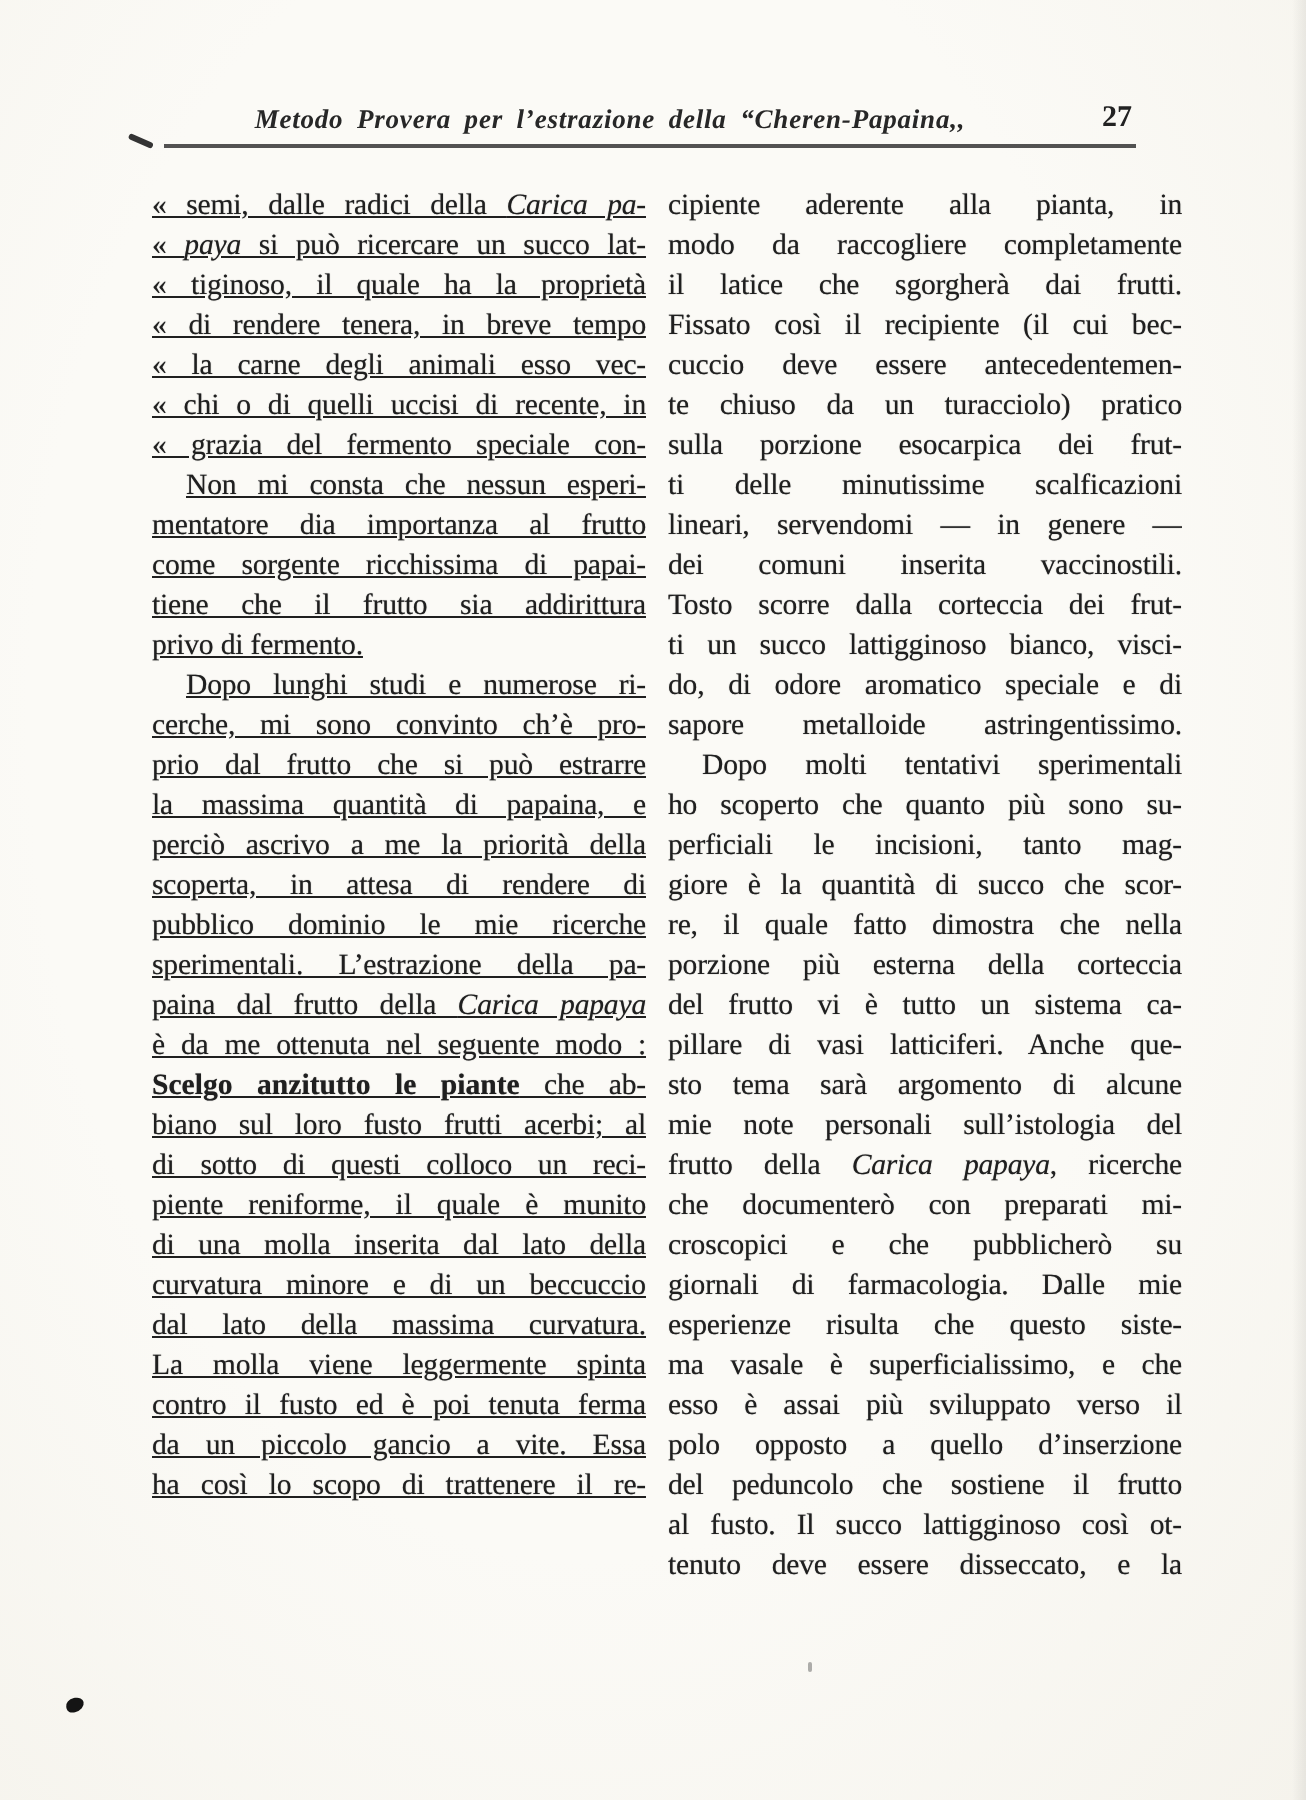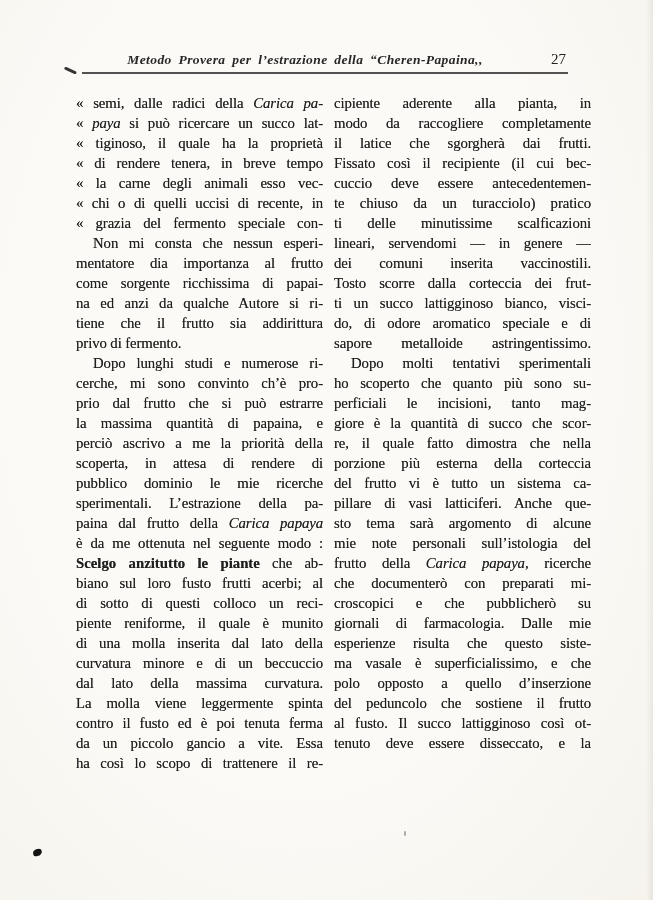--- a/index.html
+++ b/index.html
@@ -41,35 +41,35 @@
     font-weight: bold;
     font-size: 13.5px;
     letter-spacing: 0.4px;
     word-spacing: 3px;
     color: #272727;
     white-space: nowrap;
   }
   .page-number {
     position: absolute;
     right: 2px; bottom: 4px;
-    font-weight: normal;
+    font-weight: bold;
     font-size: 15px;
     color: #222;
   }
 
   
   .col {
     position: absolute;
     top: 93px;
     font-size: 14.8px;
     line-height: 20px;
     letter-spacing: -0.1px;
     text-shadow: 0 0 0.45px rgba(25,25,25,0.65);
   }
-  .col-left  { left: 76px;  width: 247px; }
+  .col-left  { left: 76px;  width: 247px; text-decoration: underline; }
   .col-right { left: 334px; width: 257px; }
 
   .paragraph { margin: 0; }
   .line {
     height: 20px;
     overflow: hidden;
     text-align: justify;
     text-align-last: justify;
     white-space: normal;
   }
@@ -122,21 +122,20 @@
         <div class="line">« tiginoso, il quale ha la proprietà</div>
         <div class="line">« di rendere tenera, in breve tempo</div>
         <div class="line">« la carne degli animali esso vec-</div>
         <div class="line">« chi o di quelli uccisi di recente, in</div>
         <div class="line">« grazia del fermento speciale con-</div>
       </div>
       <div class="paragraph">
         <div class="line indent">Non mi consta che nessun esperi-</div>
         <div class="line">mentatore dia importanza al frutto</div>
         <div class="line">come sorgente ricchissima di papai-</div>
-        <div class="line">na ed anzi da qualche Autore si ri-</div>
         <div class="line">tiene che il frutto sia addirittura</div>
         <div class="line natural">privo di fermento.</div>
       </div>
       <div class="paragraph">
         <div class="line indent">Dopo lunghi studi e numerose ri-</div>
         <div class="line">cerche, mi sono convinto ch’è pro-</div>
         <div class="line">prio dal frutto che si può estrarre</div>
         <div class="line">la massima quantità di papaina, e</div>
         <div class="line">perciò ascrivo a me la priorità della</div>
         <div class="line">scoperta, in attesa di rendere di</div>
@@ -161,20 +160,21 @@
     </div>
 
   <div class="col col-right">
       <div class="paragraph">
         <div class="line">cipiente aderente alla pianta, in</div>
         <div class="line">modo da raccogliere completamente</div>
         <div class="line">il latice che sgorgherà dai frutti.</div>
         <div class="line">Fissato così il recipiente (il cui bec-</div>
         <div class="line">cuccio deve essere antecedentemen-</div>
         <div class="line">te chiuso da un turacciolo) pratico</div>
+        <div class="line">sulla porzione esocarpica dei frut-</div>
         <div class="line">ti delle minutissime scalficazioni</div>
         <div class="line">lineari, servendomi — in genere —</div>
         <div class="line">dei comuni inserita vaccinostili.</div>
         <div class="line">Tosto scorre dalla corteccia dei frut-</div>
         <div class="line">ti un succo lattigginoso bianco, visci-</div>
         <div class="line">do, di odore aromatico speciale e di</div>
         <div class="line">sapore metalloide astringentissimo.</div>
       </div>
       <div class="paragraph">
         <div class="line indent">Dopo molti tentativi sperimentali</div>
@@ -186,20 +186,21 @@
         <div class="line">del frutto vi è tutto un sistema ca-</div>
         <div class="line">pillare di vasi latticiferi. Anche que-</div>
         <div class="line">sto tema sarà argomento di alcune</div>
         <div class="line">mie note personali sull’istologia del</div>
         <div class="line">frutto della <i>Carica papaya</i>, ricerche</div>
         <div class="line">che documenterò con preparati mi-</div>
         <div class="line">croscopici e che pubblicherò su</div>
         <div class="line">giornali di farmacologia. Dalle mie</div>
         <div class="line">esperienze risulta che questo siste-</div>
         <div class="line">ma vasale è superficialissimo, e che</div>
+        <div class="line">esso è assai più sviluppato verso il</div>
         <div class="line">polo opposto a quello d’inserzione</div>
         <div class="line">del peduncolo che sostiene il frutto</div>
         <div class="line">al fusto. Il succo lattigginoso così ot-</div>
         <div class="line">tenuto deve essere disseccato, e la</div>
       </div>
     </div>
 
   <div class="ink-blot"></div>
   <div class="faint-speck"></div>
 

